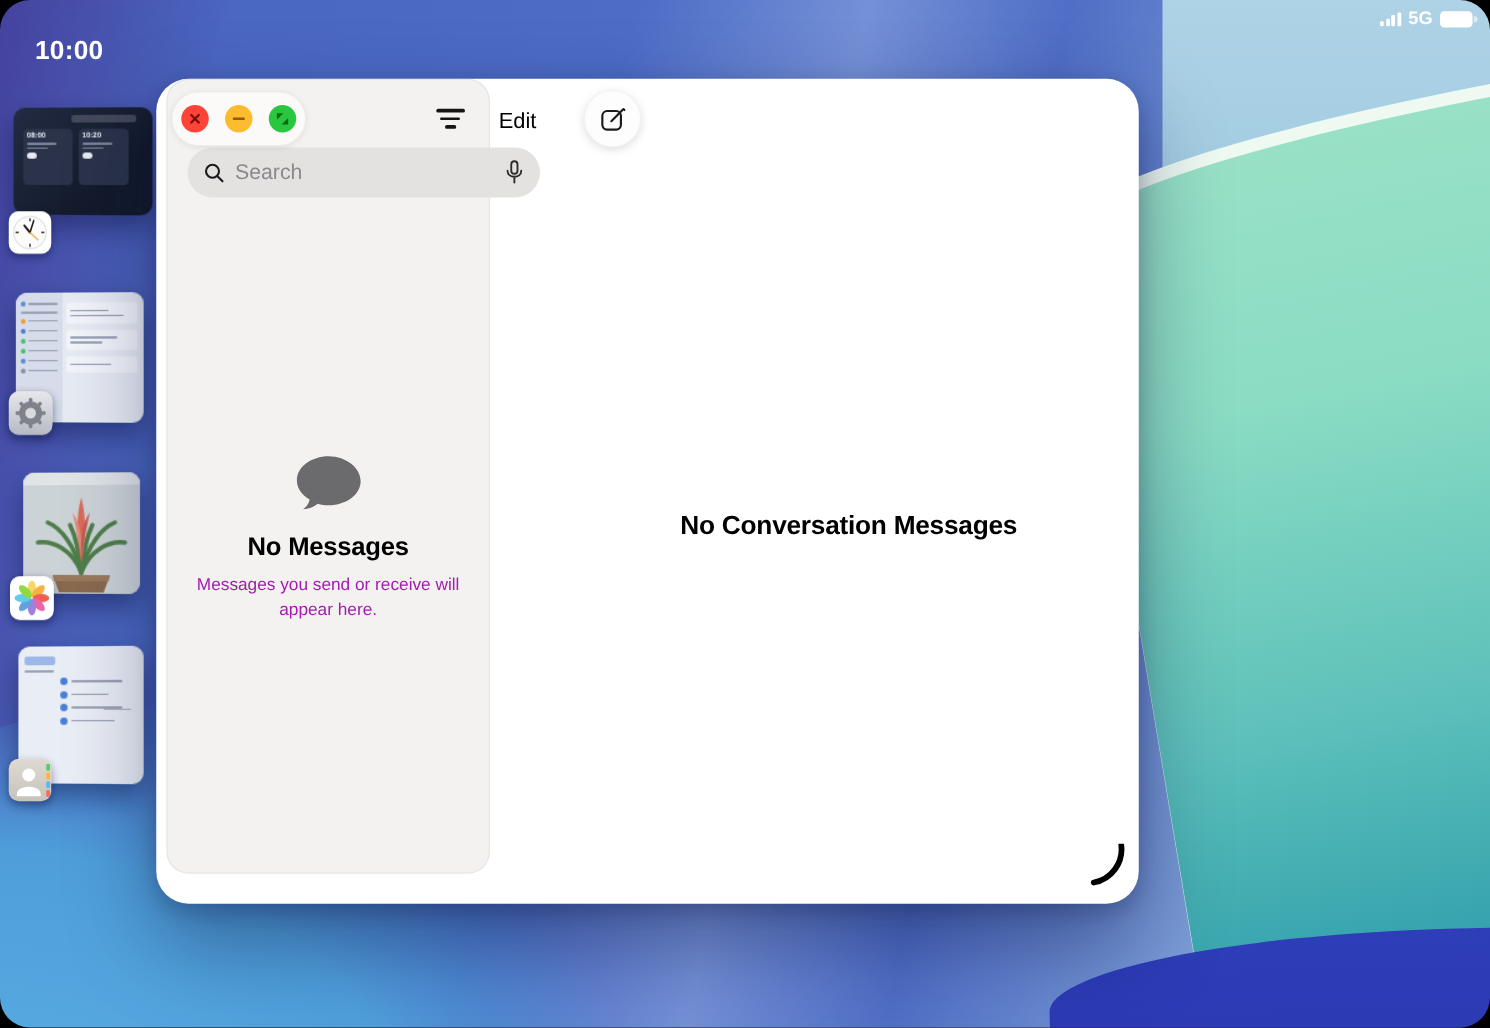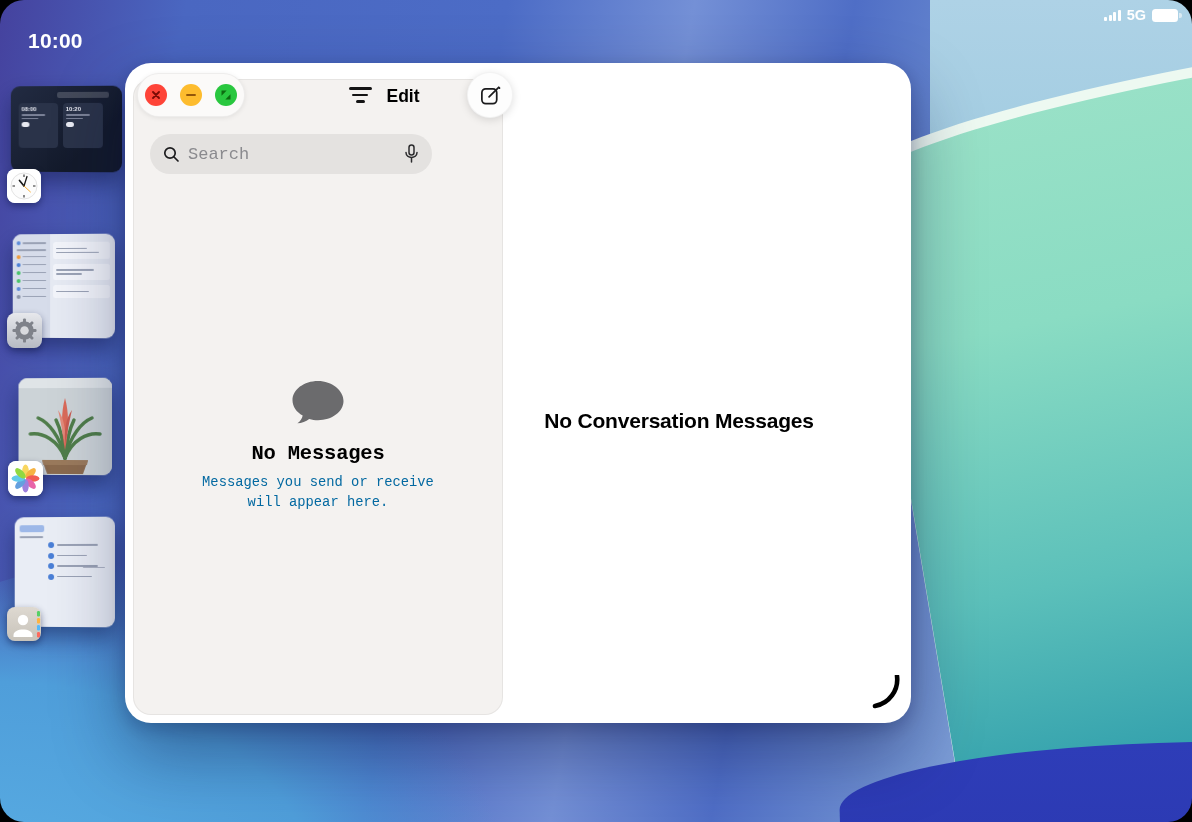--- a/index.html
+++ b/index.html
@@ -65,45 +65,45 @@
   .cn-ln { height:1.5px; background:#9aa2b5; border-radius:1px; flex:1; }
   .cn-hint { position:absolute; right:10%; top:45%; width:22%; height:1.5px; background:#aeb4c4; border-radius:1px; }
   .icon-clock { left:7px; top:169px; background:#fff; }
   .icon-settings { left:7px; top:313px; width:35px; height:35px; background:linear-gradient(180deg,#e7e8ec,#b6bac3); }
   .icon-photos { left:8px; top:461px; width:35px; height:35px; background:#fff; }
   .icon-contacts { left:7px; top:607px; background:linear-gradient(180deg,#ded9d1,#c8c3ba); }
 
   
   .window { position:absolute; left:125px; top:63px; width:786px; height:660px; background:#fff;
     border-radius:26px; box-shadow:0 30px 70px rgba(8,16,60,.4), 0 6px 18px rgba(8,16,60,.22); }
-  .sidebar { position:absolute; left:8px; top:16px; width:370px; height:636px; background:#f4f2f0;
-    border:1px solid rgba(0,0,0,.055); border-radius:18px;font-family:Liberation Mono, monospace; }
+  .sidebar { position:absolute; left:8px; top:0; width:259px; height:636px; background:#f4f2f0;
+    border:1px solid rgba(0,0,0,.055); border-radius:18px; }
   .traffic-pill { position:absolute; left:12px; top:10px; width:108px; height:44px; background:#fbfaf9;
     border:1px solid rgba(0,0,0,.05); border-radius:22px; box-shadow:0 1px 5px rgba(0,0,0,.08);
     display:flex; align-items:center; justify-content:center; gap:13px; z-index:5; }
   .tl { width:22px; height:22px; border-radius:50%; display:flex; align-items:center; justify-content:center;
     border:none; cursor:default; padding:0; }
   .tl-close { background:#fe4438; } .tl-min { background:#fdbc2e; } .tl-zoom { background:#29c73f; }
   .toolbar-filter { position:absolute; left:222px; top:21px; width:26px; height:22px; border:none; background:transparent;
     display:flex; flex-direction:column; align-items:center; justify-content:center; gap:4px; }
   .toolbar-filter i { display:block; height:2.6px; background:#141414; border-radius:2px; }
   .tf1{width:23px}.tf2{width:16px}.tf3{width:9px}
-  .edit-btn { position:absolute; left:253px; top:20px; width:50px; height:26px; border:none; background:transparent;
-    font-family:inherit; font-size:17.5px; font-weight:700; color:#000; text-align:center; }
+  .edit-btn { position:absolute; left:264px; top:20px; width:50px; height:26px; border:none; background:transparent;
+    font-family:inherit; font-size:17.5px; font-weight:400; color:#000; text-align:center; }
   .compose-btn { position:absolute; left:342px; top:9px; width:46px; height:46px; border-radius:50%;
     background:#fdfdfd; border:1px solid rgba(0,0,0,.04); box-shadow:0 2px 8px rgba(0,0,0,.13);
     display:flex; align-items:center; justify-content:center; }
   .search-bar { position:absolute; left:16px; top:54px; width:282px; height:40px; background:#e4e2e0;
     border-radius:20px; display:flex; align-items:center; padding:0 13px; gap:8px; }
   .search-input { flex:1; border:none; background:transparent; outline:none; font-family:inherit;
     font-size:17px; color:#1c1c1e; min-width:0; }
   .search-input::placeholder { color:#8a8a8e; }
   .empty { position:absolute; left:0; right:0; top:300px; display:flex; flex-direction:column; align-items:center; }
   .empty-title { margin-top:14px; font-size:20.5px; font-weight:700; color:#000; letter-spacing:-.2px; }
-  .empty-sub { margin-top:8px; width:236px; text-align:center; font-size:13.8px; line-height:1.42; color:#0369a1; }
+  .empty-sub { margin-top:8px; width:236px; text-align:center; font-size:13.8px; line-height:1.42; color:#a21caf; }
   .main-placeholder { position:absolute; left:322px; right:0; top:346px; text-align:center;
     font-size:21px; font-weight:700; color:#000; letter-spacing:-.2px; }
   .resize-handle { position:absolute; right:8px; bottom:8px; width:40px; height:40px; }
 
   .corner-mask { position:absolute; inset:0; border-radius:24px; box-shadow:0 0 0 60px #000;
     pointer-events:none; z-index:90; }
 </style>
 </head>
 <body>
 

